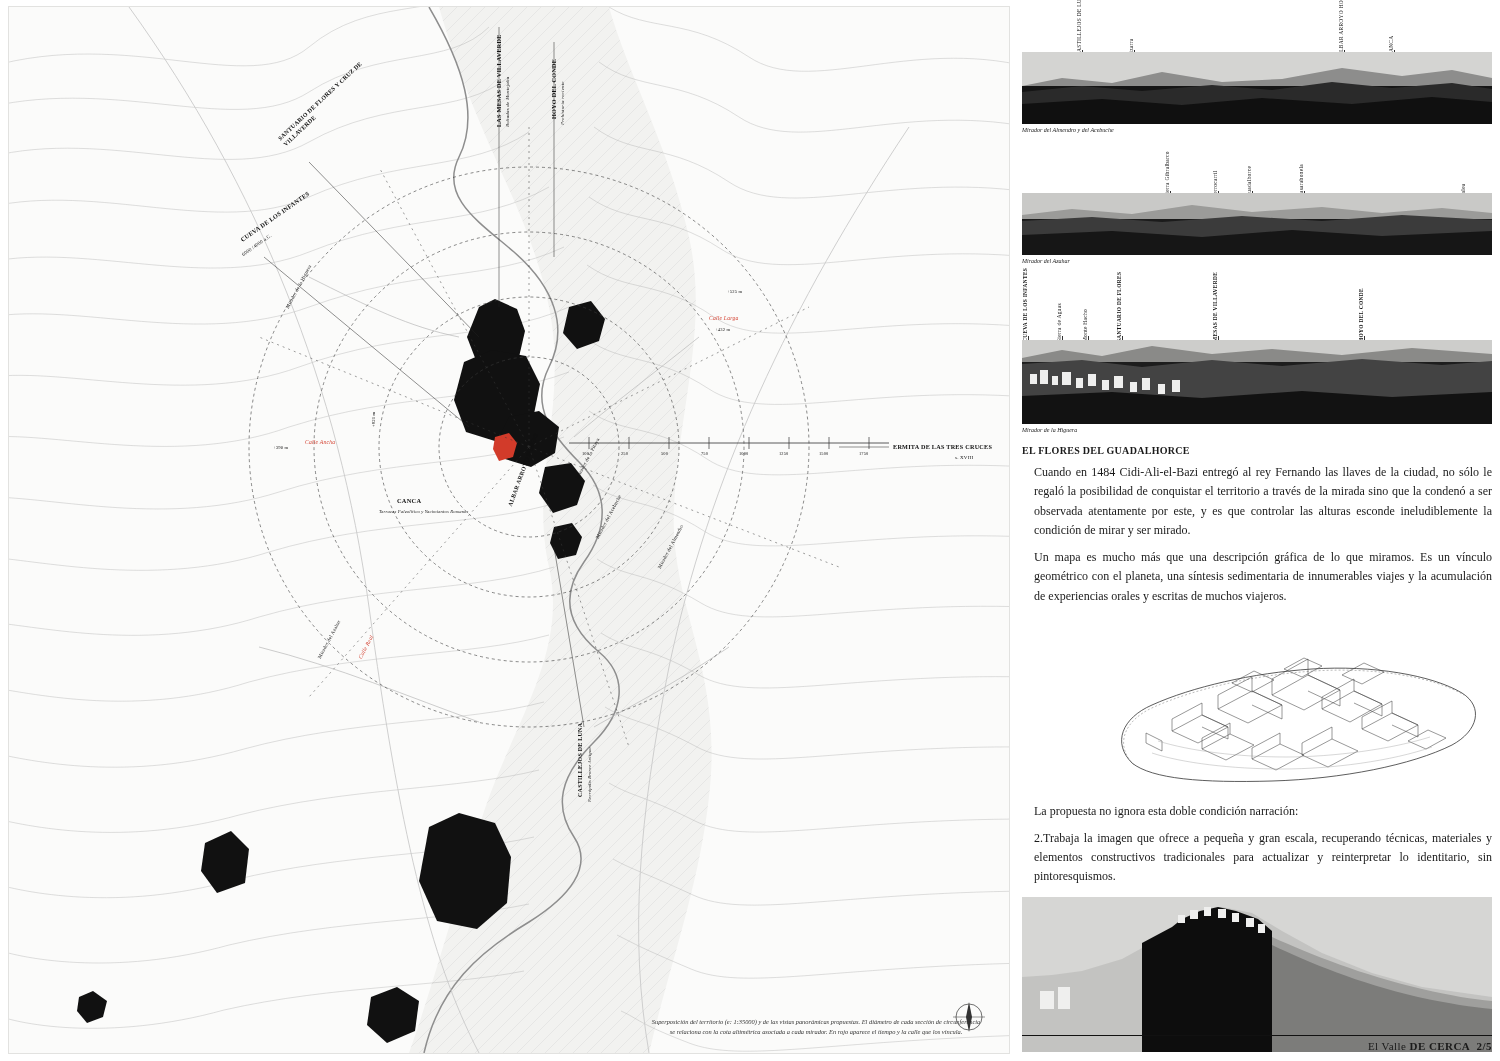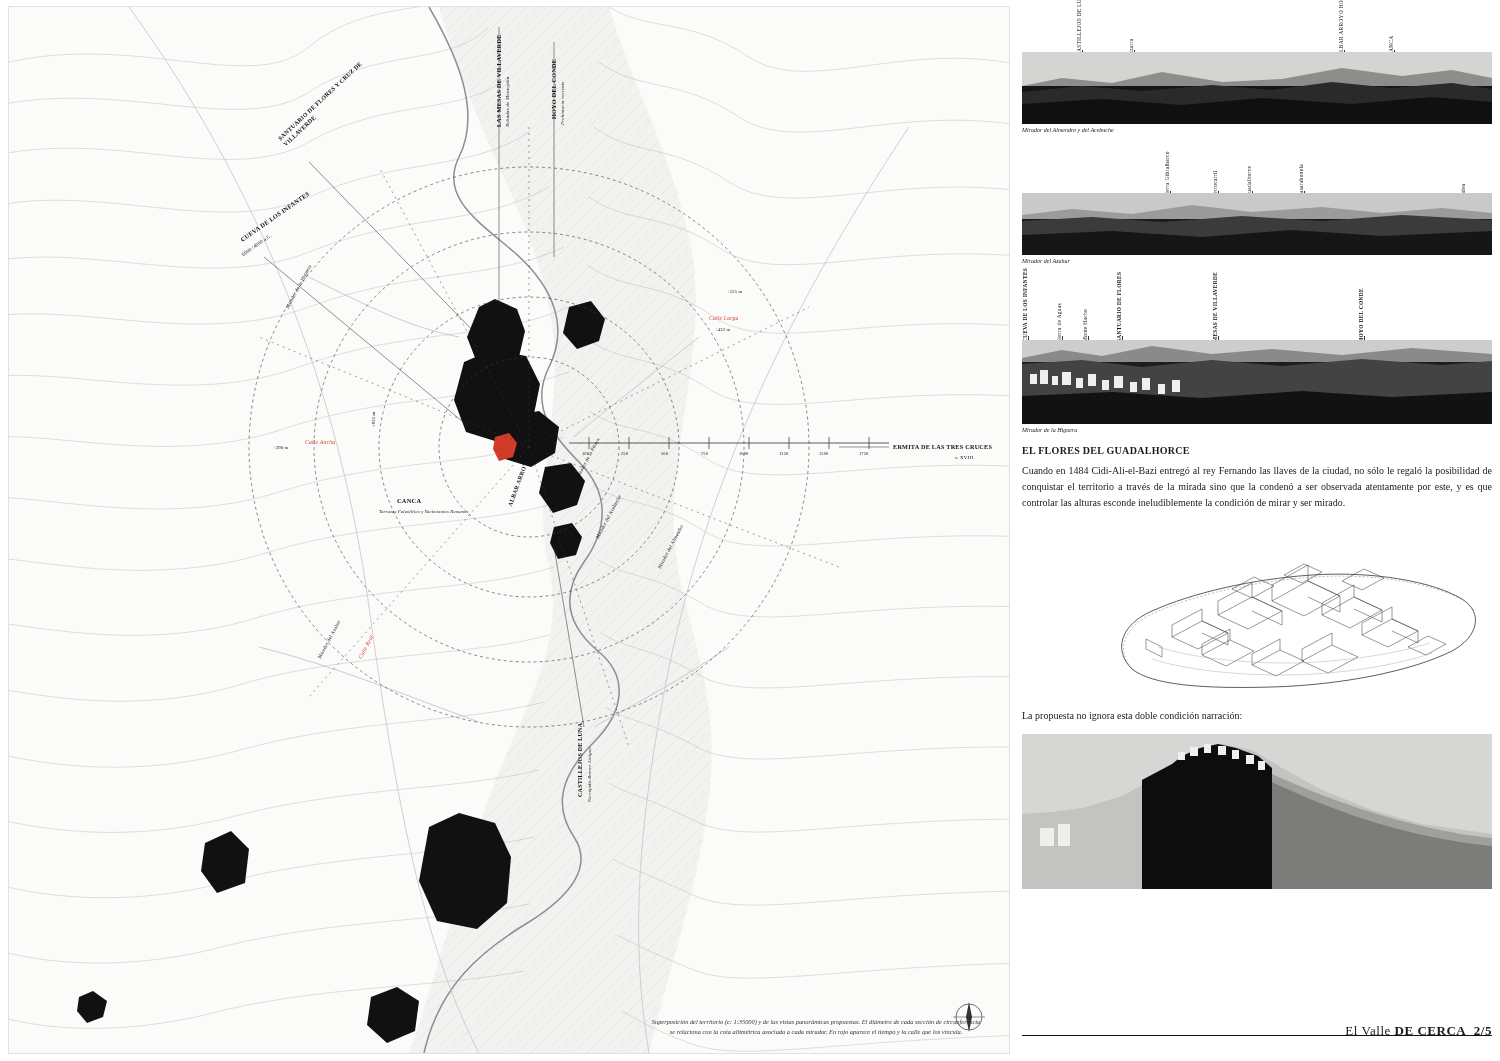--- a/index.html
+++ b/index.html
@@ -19,24 +19,24 @@
   
   .right{position:absolute;left:1022px;top:6px;width:470px;height:1046px;}
   .pano{position:relative;width:470px;background:#111;overflow:hidden;}
   .pano-caption{font-size:6px;font-style:italic;color:#222;margin:3px 0 0 0;}
   .pano-block{margin-bottom:12px;}
   .pano-labels{position:relative;width:470px;}
   .plabel{position:absolute;font-size:5.4px;letter-spacing:.06em;text-transform:uppercase;white-space:nowrap;transform-origin:0 100%;transform:rotate(-90deg);color:#111;}
   .leader{position:absolute;width:1px;background:#333;}
 
   h2.sec{font-size:10px;font-weight:bold;letter-spacing:.03em;margin:10px 0 7px 0;}
-  p.body{font-size:10px;line-height:1.62;margin:0 0 7px 0;text-align:justify;}
+  p.body{font-size:12px;line-height:1.62;margin:0 0 7px 12px;text-align:justify;}
 
   .axo{position:relative;width:470px;height:185px;}
-  .footer{position:absolute;right:0;bottom:13px;font-size:13px;letter-spacing:.04em;}
+  .footer{position:absolute;right:0;bottom:0;font-size:11px;letter-spacing:.04em;}
   .footer b{font-weight:bold;}
   .footrule{position:absolute;right:0;bottom:16px;width:470px;height:1px;background:#111;}
 
   .section-img{position:relative;width:470px;height:155px;background:#cfcfcf;overflow:hidden;}
 </style>
 </head>
 <body>
 
 <div class="sheet">
 
@@ -300,20 +300,21 @@
               <rect x="150" y="40" width="8" height="12"></rect>
           </g>
           <path d="M0 56 L90 52 L180 58 L280 51 L370 57 L470 52 L470 84 L0 84 Z" fill="#121212"></path>
         </svg>
       </div>
       <div class="pano-caption">Mirador de la Higuera</div>
     </div>
 
     <h2 class="sec">EL FLORES DEL GUADALHORCE</h2>
     <p class="body">Cuando en 1484 Cidi-Ali-el-Bazi entregó al rey Fernando las llaves de la ciudad, no sólo le regaló la posibilidad de conquistar el territorio a través de la mirada sino que la condenó a ser observada atentamente por este, y es que controlar las alturas esconde ineludiblemente la condición de mirar y ser mirado.</p>
+    <p class="body">Un mapa es mucho más que una descripción gráfica de lo que miramos. Es un vínculo geométrico con el planeta, una síntesis sedimentaria de innumerables viajes y la acumulación de experiencias orales y escritas de muchos viajeros.</p>
 
     <div class="axo">
       <svg viewBox="0 0 470 185" style="width:100%;height:100%;">
         <path d="M110 150 C90 130 100 105 130 92 C170 74 230 60 290 56 C350 52 410 62 440 80 C462 94 456 118 430 132 C390 152 320 166 250 168 C180 170 130 166 110 150 Z" fill="#ffffff" stroke="#333" stroke-width="0.8"></path>
         <path d="M112 152 C92 132 102 107 132 94 C172 76 232 62 292 58 C352 54 412 64 442 82" fill="none" stroke="#777" stroke-width="0.5" stroke-dasharray="2 2"></path>
         <g stroke="#444" stroke-width="0.55" fill="none">
           <path d="M150 118 l30 -16 26 12 -30 16 z"></path>
           <path d="M150 118 l0 -12 30 -16 0 12"></path>
           <path d="M180 102 l26 12 0 12 -26 -12"></path>
           <path d="M196 96 l34 -18 30 14 -34 18 z"></path>
@@ -341,20 +342,21 @@
           <path d="M320 62 l22 -12 20 9 -22 12 z"></path>
         </g>
         <g stroke="#999" stroke-width="0.4" fill="none">
           <path d="M130 140 C160 150 210 156 260 156 C310 156 370 148 410 134"></path>
           <path d="M136 128 C168 138 216 144 264 144 C312 144 370 136 408 124"></path>
         </g>
       </svg>
     </div>
 
     <p class="body" style="margin-top:4px;">La propuesta no ignora esta doble condición narración:</p>
+    <p class="body">2.Trabaja la imagen que ofrece a pequeña y gran escala, recuperando técnicas, materiales y elementos constructivos tradicionales para actualizar y reinterpretar lo identitario, sin pintoresquismos.</p>
 
     <div class="section-img" style="margin-top:10px;">
       <svg viewBox="0 0 470 155" preserveAspectRatio="none" style="position:absolute;inset:0;width:100%;height:100%;">
         <rect width="470" height="155" fill="#d6d6d4"></rect>
         <path d="M0 80 L30 78 L60 74 L100 62 L140 40 L160 24 L180 14 L200 10 L230 16 L260 34 L300 56 L350 76 L400 90 L470 100 L470 155 L0 155 Z" fill="#c3c3c1"></path>
         <path d="M150 30 L160 22 L178 14 L196 10 L214 14 L236 22 L250 34 L250 155 L120 155 L120 46 Z" fill="#0d0d0d"></path>
         <g fill="#efefee">
           <rect x="156" y="18" width="7" height="8"></rect>
             <rect x="168" y="13" width="8" height="9"></rect>
           <rect x="182" y="10" width="7" height="9"></rect>

